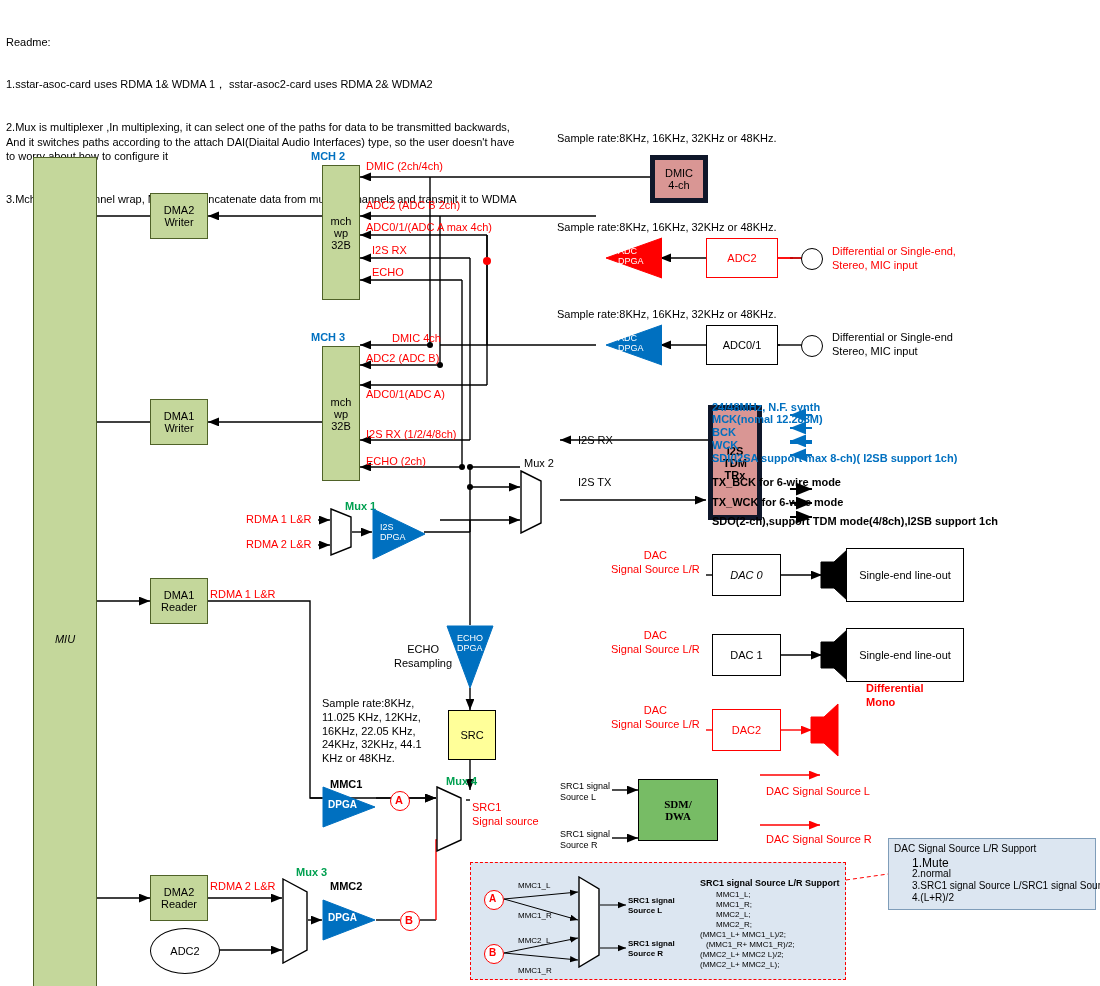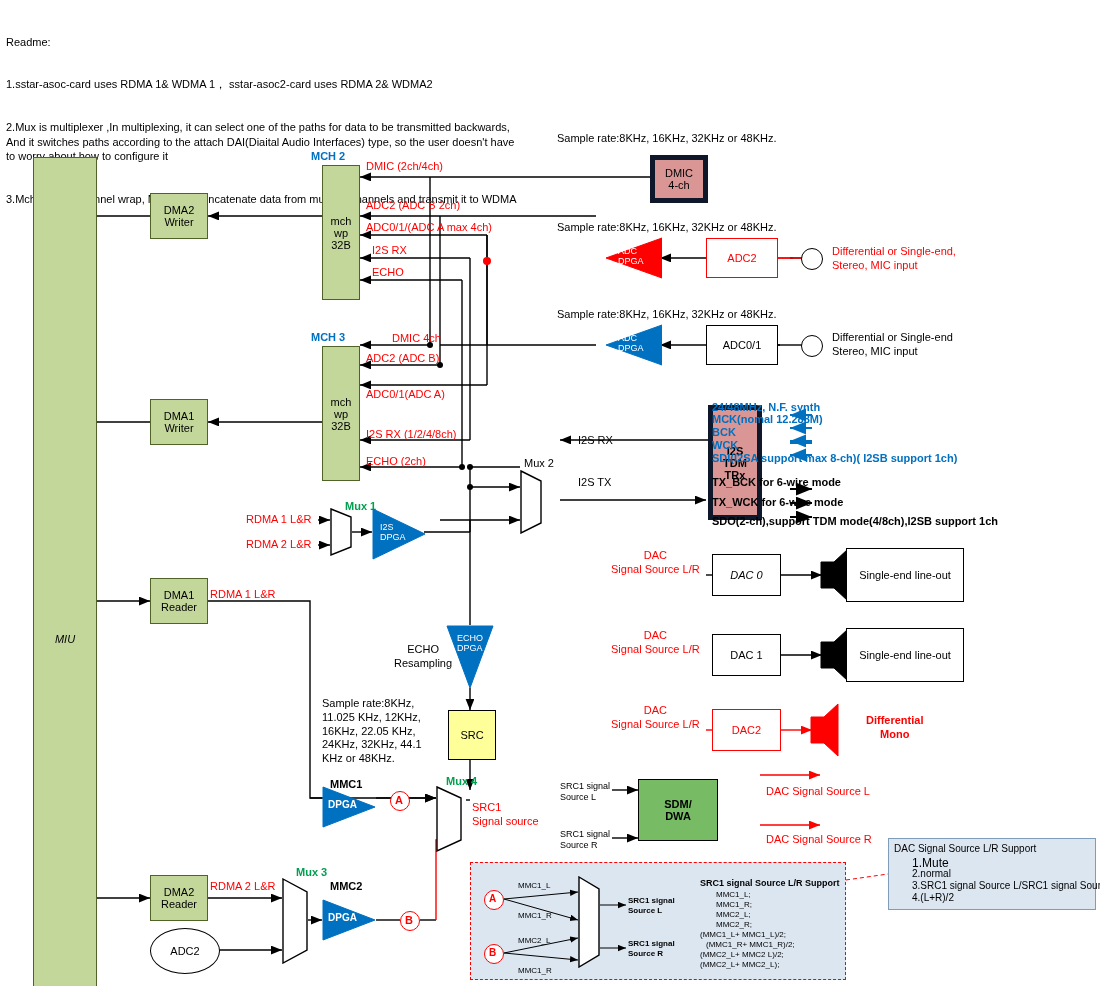--- a/index.html
+++ b/index.html
@@ -12,21 +12,21 @@
   .txt{position:absolute;white-space:pre;line-height:1.25;}
   .red{color:#ff0000;}
   .blue{color:#0070c0;}
   .green{color:#00a050;}
   .bold{font-weight:bold;}
   .box{position:absolute;box-sizing:border-box;display:flex;align-items:center;justify-content:center;text-align:center;}
   .bordered{border:1px solid #000;background:#fff;}
   .olive{background:#c4d79b;border:1px solid #4f6228;}
   .rose{background:#d99694;border:5px solid #0f172a;}
   .yellow{background:#ffff99;border:1px solid #000;}
-  .greenbox{background:#77bc65;border:1px solid #000;}
+  .greenbox{background:#77bc65;border:1px solid #000;font-family:Liberation Serif, serif;}
   .redborder{border:1px solid #ff0000;background:#fff;color:#ff0000;}
   .miu{background:#c4d79b;border:1px solid #4f6228;}
   svg{position:absolute;left:0;top:0;pointer-events:none;}
   .legendbox{
     position:absolute;border:1px solid #7f9db9;background:#dce6f1;
     box-sizing:border-box;
   }
   .dashbox{
     position:absolute;border:1px dashed #ff0000;background:#dce6f1;box-sizing:border-box;
   }
@@ -336,21 +336,21 @@
 <div class="txt red" style="left:611px;top:704px;white-space:pre-line;text-align:center;">DAC
 Signal Source L/R</div>
 <div class="box redborder" style="left:712px;top:709px;width:69px;height:42px;">
   <span>DAC2</span>
 </div>
 <div class="abs" style="left:810px;top:703px;width:30px;height:54px;">
   <svg width="30" height="54">
       <polygon points="1,14 14,14 28,1 28,53 14,40 1,40" fill="#ff0000" stroke="#ff0000"></polygon>
     </svg>
 </div>
-<div class="txt red bold" style="left:866px;top:714px;white-space:pre-line;text-align:center;">Differential
+<div class="txt red bold" style="left:866px;top:682px;white-space:pre-line;">Differential
 Mono</div>
 
 <div class="txt" style="left:394px;top:643px;white-space:pre-line;text-align:center;">ECHO
 Resampling</div>
 <div class="abs" style="left:446px;top:625px;width:48px;height:64px;">
   <svg width="48" height="64">
       <polygon points="1,1 47,1 24,63" fill="#0070c0" stroke="#0070c0"></polygon>
     </svg>
   <div class="txt" style="left:11px;top:8px;color:#fff;font-size:9px;line-height:1.15;white-space:pre-line;">ECHO
 DPGA</div>

